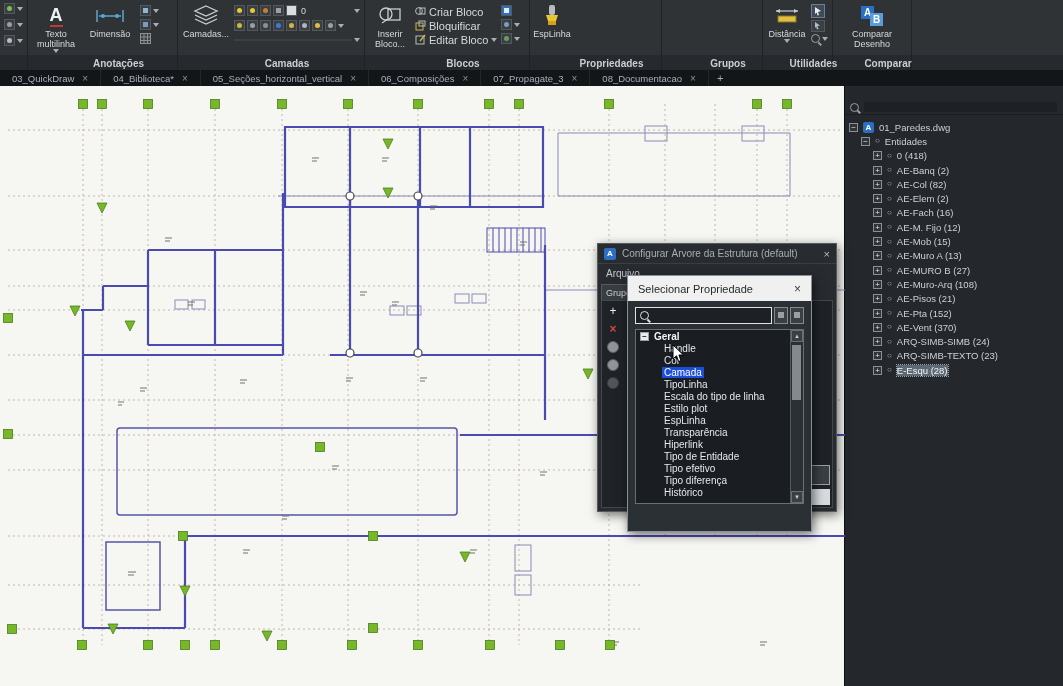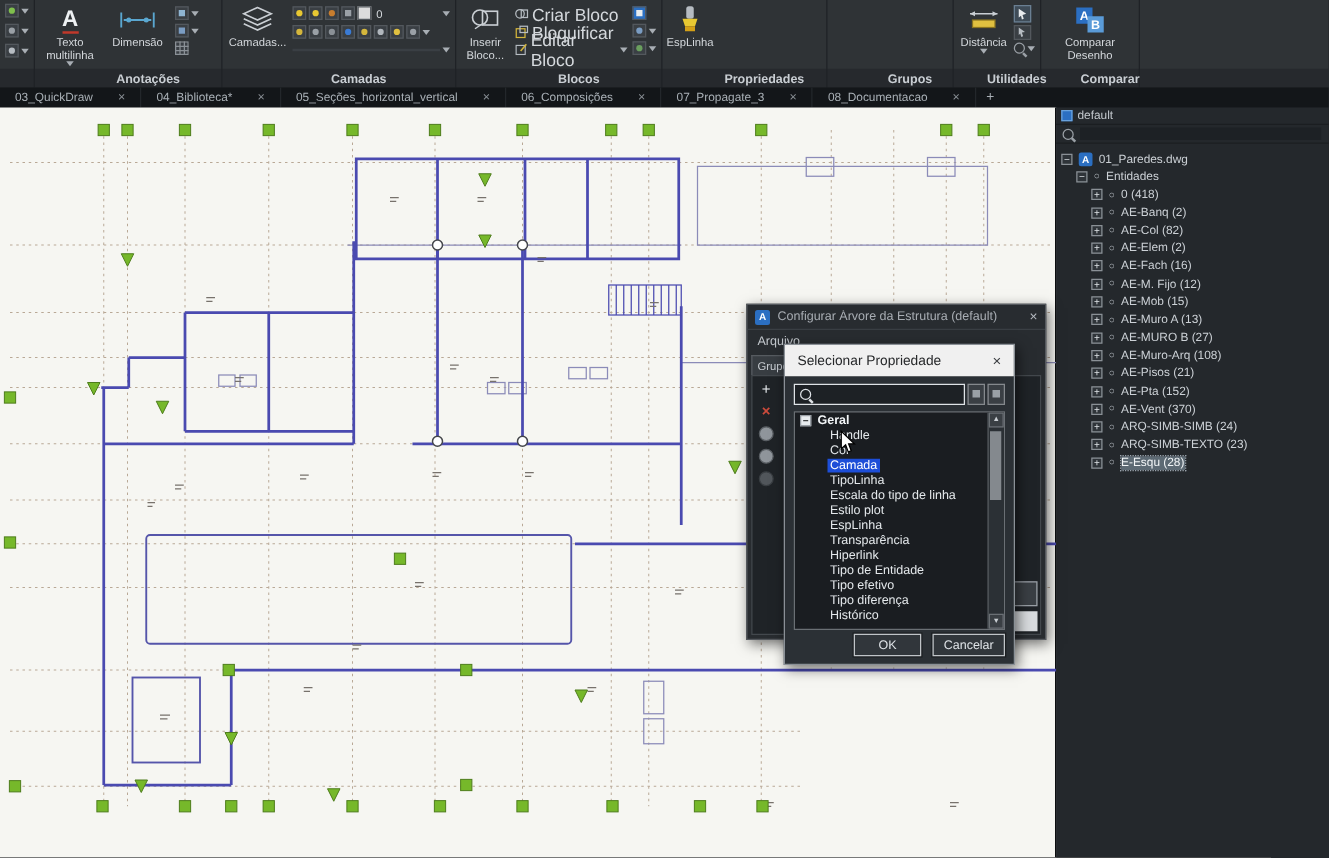--- a/index.html
+++ b/index.html
@@ -17,26 +17,26 @@
   .prow{position:absolute;top:3px;left:0;right:0;bottom:16px;display:flex;align-items:flex-start;gap:4px;padding:0 4px;}
   .bigbtn{display:flex;flex-direction:column;align-items:center;justify-content:flex-start;height:52px;cursor:default;}
   .bigbtn .ic{height:26px;display:flex;align-items:center;justify-content:center;}
   .bb-label{font-size:9px;line-height:10px;text-align:center;color:#d5d9dd;}
   .car{display:inline-block;width:0;height:0;border-left:3px solid transparent;border-right:3px solid transparent;border-top:4px solid #a8aeb4;vertical-align:middle;}
   .mi{width:11px;height:11px;background:#3a3f44;border:1px solid #53585d;position:relative;box-sizing:border-box;}
   .mi i{position:absolute;left:2px;top:2px;width:5px;height:5px;border-radius:50%;}
   .smallrow{display:flex;gap:2px;align-items:center;}
   .combo{width:86px;height:12px;background:#24282c;border:1px solid #4a4f54;display:flex;align-items:center;gap:3px;padding:0 3px;font-size:9px;color:#cfd4d9;}
   .combo .fill{flex:1;}
-  .btxt{font-size:14px;color:#d5d9dd;display:flex;align-items:center;gap:3px;height:13px;}
+  .btxt{font-size:11px;color:#d5d9dd;display:flex;align-items:center;gap:3px;height:13px;}
 
   
   #tabbar{left:0;top:70px;width:1063px;height:16px;background:#131619;display:flex;align-items:center;}
   #tabs{display:flex;align-items:center;height:100%;}
-  .tab{display:flex;align-items:center;gap:20px;height:100%;padding:0 12px;border-right:1px solid #23272b;}
+  .tab{display:flex;align-items:center;gap:8px;height:100%;padding:0 12px;border-right:1px solid #23272b;}
   .tab-label{font-size:9.5px;color:#a9b0b6;white-space:nowrap;}
   .tab-close{font-size:10px;color:#8a9096;}
   .tab-add{font-size:11px;color:#a9b0b6;padding:0 8px;}
 
   
   #canvas{left:0;top:86px;width:845px;height:600px;background:#f6f6f2;border-right:1px solid #0c0e10;box-sizing:border-box;}
 
   
   #sidepanel{left:845px;top:86px;width:218px;height:600px;background:#24282c;}
   #sp-head{position:absolute;left:0;top:0;width:100%;height:14px;display:flex;align-items:center;gap:4px;padding-left:4px;box-sizing:border-box;border-bottom:1px solid #1b1e21;}
@@ -522,24 +522,20 @@
         <use href="#gt" x="185" y="504"></use>
       <use href="#gt" x="113" y="542"></use>
         <use href="#gt" x="465" y="470"></use>
         <use href="#gt" x="588" y="287"></use>
       <use href="#gt" x="267" y="549"></use>
     </g>
   </svg>
 </div>
 
 <div id="sidepanel" class="abs">
-  <div id="sp-head">
-    <span class="cubeicon"></span>
-    <span>default</span>
-  </div>
   <div id="sp-search">
     <span class="mag"></span>
     <div class="field"></div>
   </div>
   <div id="tree">
     <div class="trow ind0">
       <span class="exp">−</span>
       <span class="dwgicon">A</span>
       <span class="lbl">01_Paredes.dwg</span>
     </div>
@@ -744,21 +740,17 @@
         <div class="prop-item">
           <span>Histórico</span>
         </div>
       </div>
   </div>
   <div class="vscroll">
     <span class="varrow" style="top:0;">▲</span>
     <span class="vthumb"></span>
     <span class="varrow" style="bottom:0;">▼</span>
   </div>
-  <div class="btnrow">
-    <div class="dbtn">OK</div>
-    <div class="dbtn">Cancelar</div>
-  </div>
 </div>
 
 <svg id="cursor" class="abs" width="14" height="20" viewBox="0 0 14 20">
   <path d="M1 1 L1 15 L4.5 11.8 L6.6 17.5 L9 16.6 L6.9 11 L11.5 11 Z" fill="#ffffff" stroke="#000000" stroke-width="1"></path>
 </svg>
 
 </body></html>

